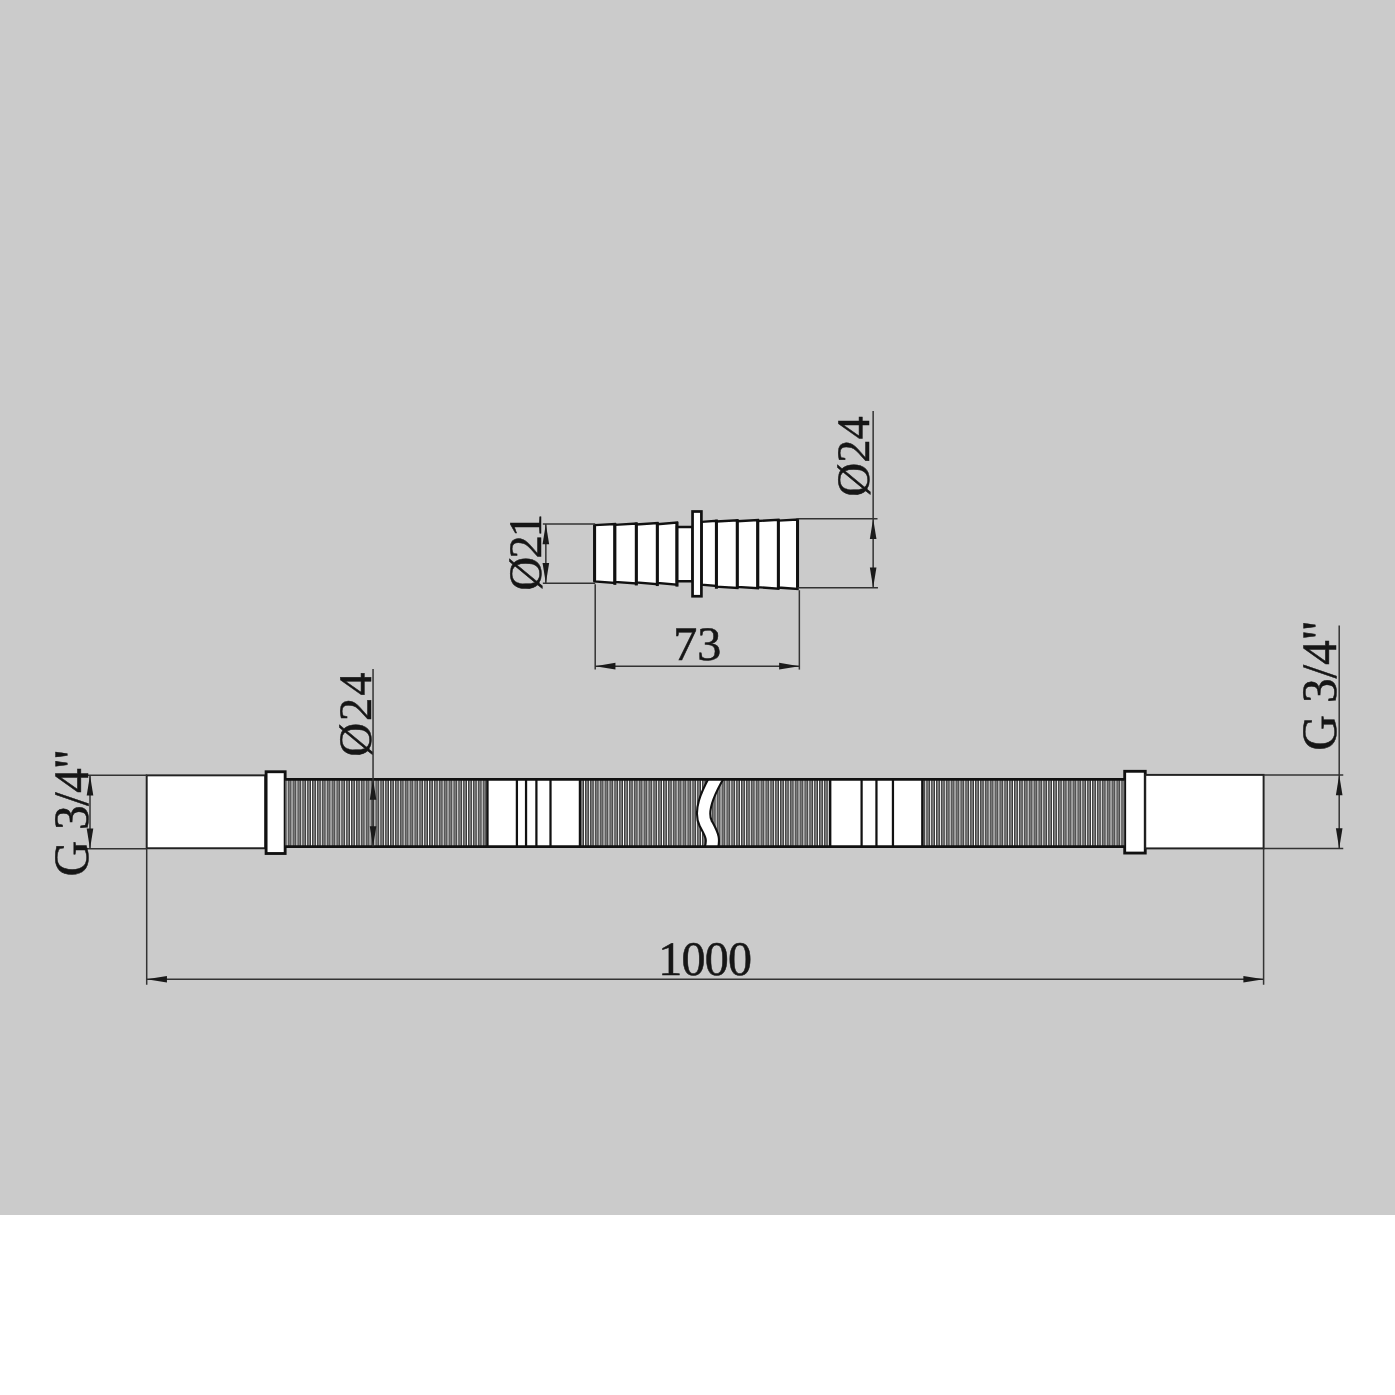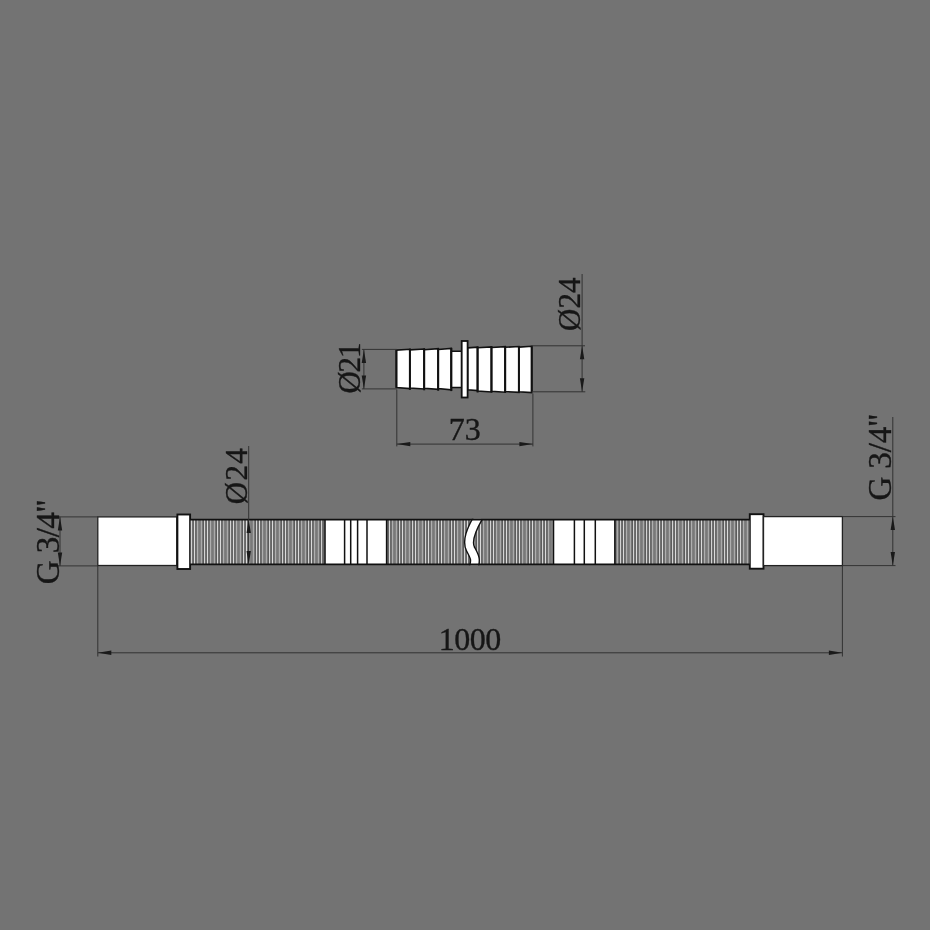--- a/index.html
+++ b/index.html
@@ -1,16 +1,16 @@
 <!DOCTYPE html>
 <html><head>
 <meta charset="utf-8">
 <style>
   html,body{margin:0;padding:0;background:#ffffff;}
-  #page{width:930px;height:930px;position:relative;background:#737373;filter:grayscale(1);}
+  #page{width:930px;height:810px;position:relative;background:#5eead4;filter:grayscale(1);}
   svg{display:block;}
   text{font-family:"Liberation Serif", serif; fill:#161616; stroke:#161616; stroke-width:0.35;}
 </style>
 </head>
 <body>
 <div id="page">
 <svg width="930" height="930" viewBox="0 0 930 930">
 <defs>
   <pattern id="corr" width="3.25" height="46" patternUnits="userSpaceOnUse">
     <rect x="0" y="0" width="3.25" height="46" fill="#ffffff"></rect>

